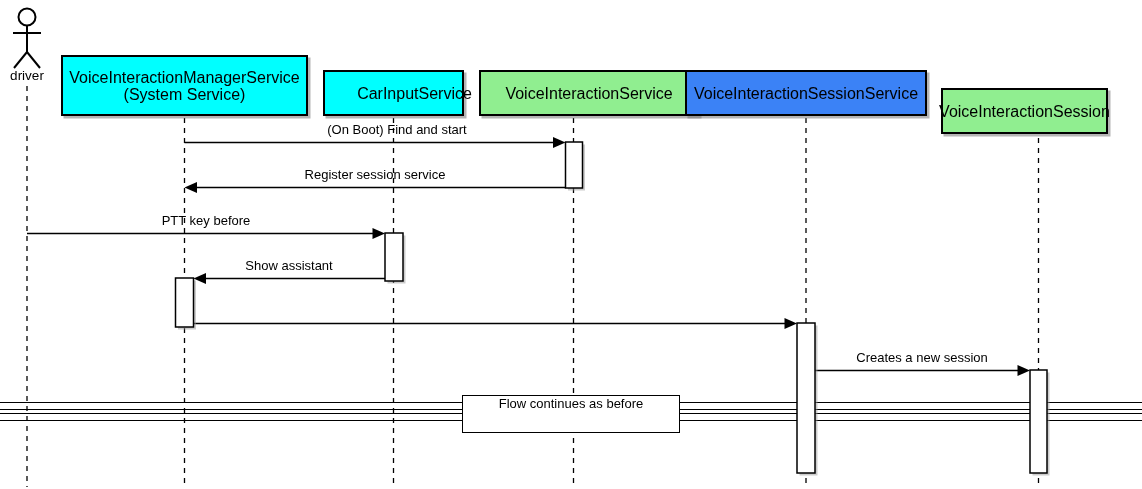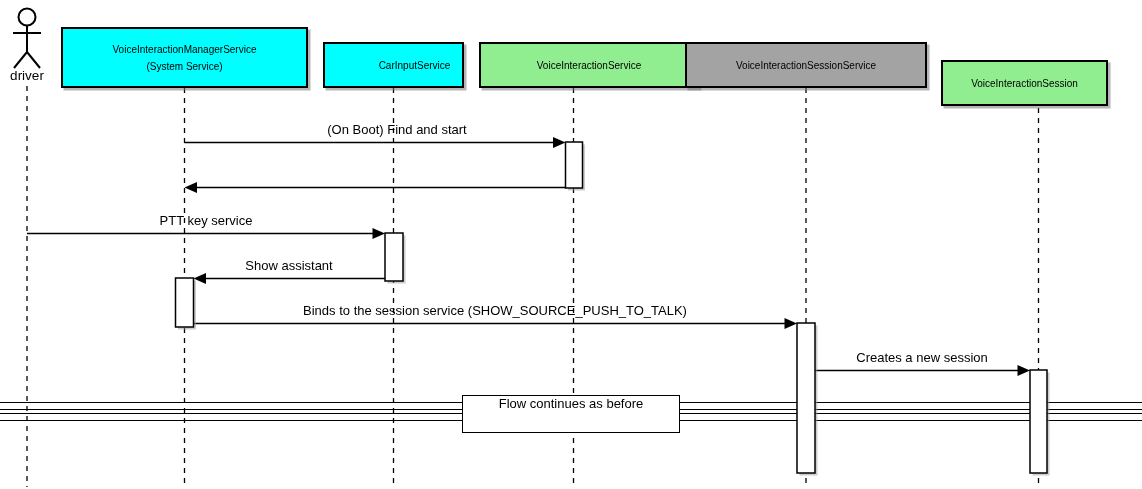--- a/index.html
+++ b/index.html
@@ -19,24 +19,25 @@
     width: 1142px; height: 489px;
   }
   .participant {
     position: absolute;
     display: flex;
     flex-direction: column;
     align-items: center;
     justify-content: center;
     border: 2px solid #000000;
     box-shadow: 2.5px 2.5px 0 rgba(120,120,120,0.55);
-    font-size: 10px;
+    font-size: 16px;
     line-height: 17px;
     text-align: center;
     white-space: nowrap;
+    margin-top: 28px;
   }
   .p-vims      { left: 61px;  top: 27px; width: 247px; height: 61px; }
   .p-carinput  { left: 323px; top: 42px; width: 141px; height: 46px; padding-left: 42px; }
   .p-vis       { left: 479px; top: 42px; width: 220px; height: 46px; }
   .p-viss      { left: 685px; top: 42px; width: 242px; height: 46px; }
   .p-visession { left: 941px; top: 60px; width: 167px; height: 46px; }
   .actor-label {
     position: absolute;
     left: 27px; top: 68px;
     transform: translateX(-50%);
@@ -142,31 +143,31 @@
   </div>
 
   <div class="participant p-carinput" style="background-color: rgb(0, 255, 255);">
     <span>CarInputService</span>
   </div>
 
   <div class="participant p-vis" style="background-color: rgb(144, 238, 144);">
     <span>VoiceInteractionService</span>
   </div>
 
-  <div class="participant p-viss" style="background-color: #a3a3a3;">
+  <div class="participant p-viss" style="background-color: #3b82f6;">
     <span>VoiceInteractionSessionService</span>
   </div>
 
   <div class="participant p-visession" style="background-color: rgb(144, 238, 144);">
     <span>VoiceInteractionSession</span>
   </div>
 
   <div class="msg-label m1">(On Boot) Find and start</div>
-  <div class="msg-label m3">PTT key service</div>
+  <div class="msg-label m2">Register session service</div>
+  <div class="msg-label m3">PTT key before</div>
   <div class="msg-label m4">Show assistant</div>
-  <div class="msg-label m5">Binds to the session service (SHOW_SOURCE_PUSH_TO_TALK)</div>
   <div class="msg-label m6">Creates a new session</div>
 
   <div class="divider-box">
     <span>Flow continues as before</span>
   </div>
 
 </div>
 
 </body></html>

